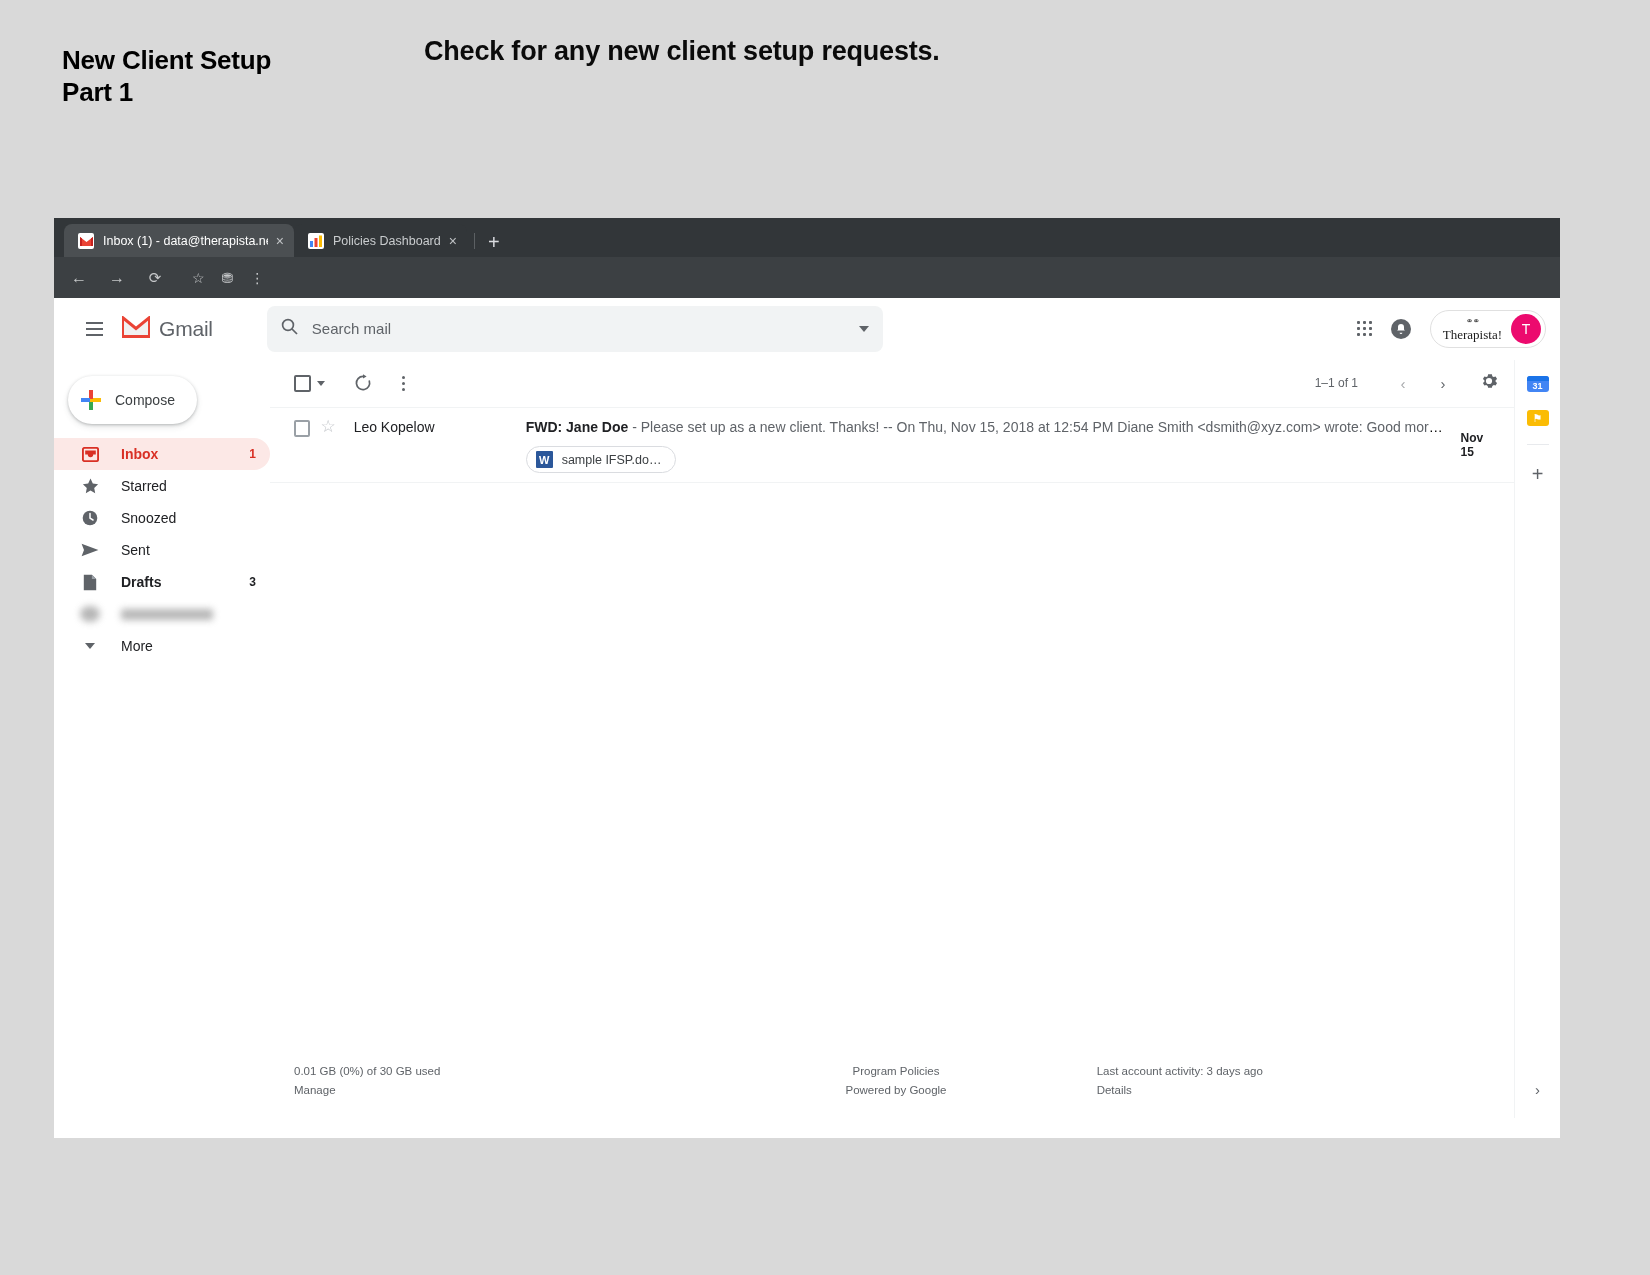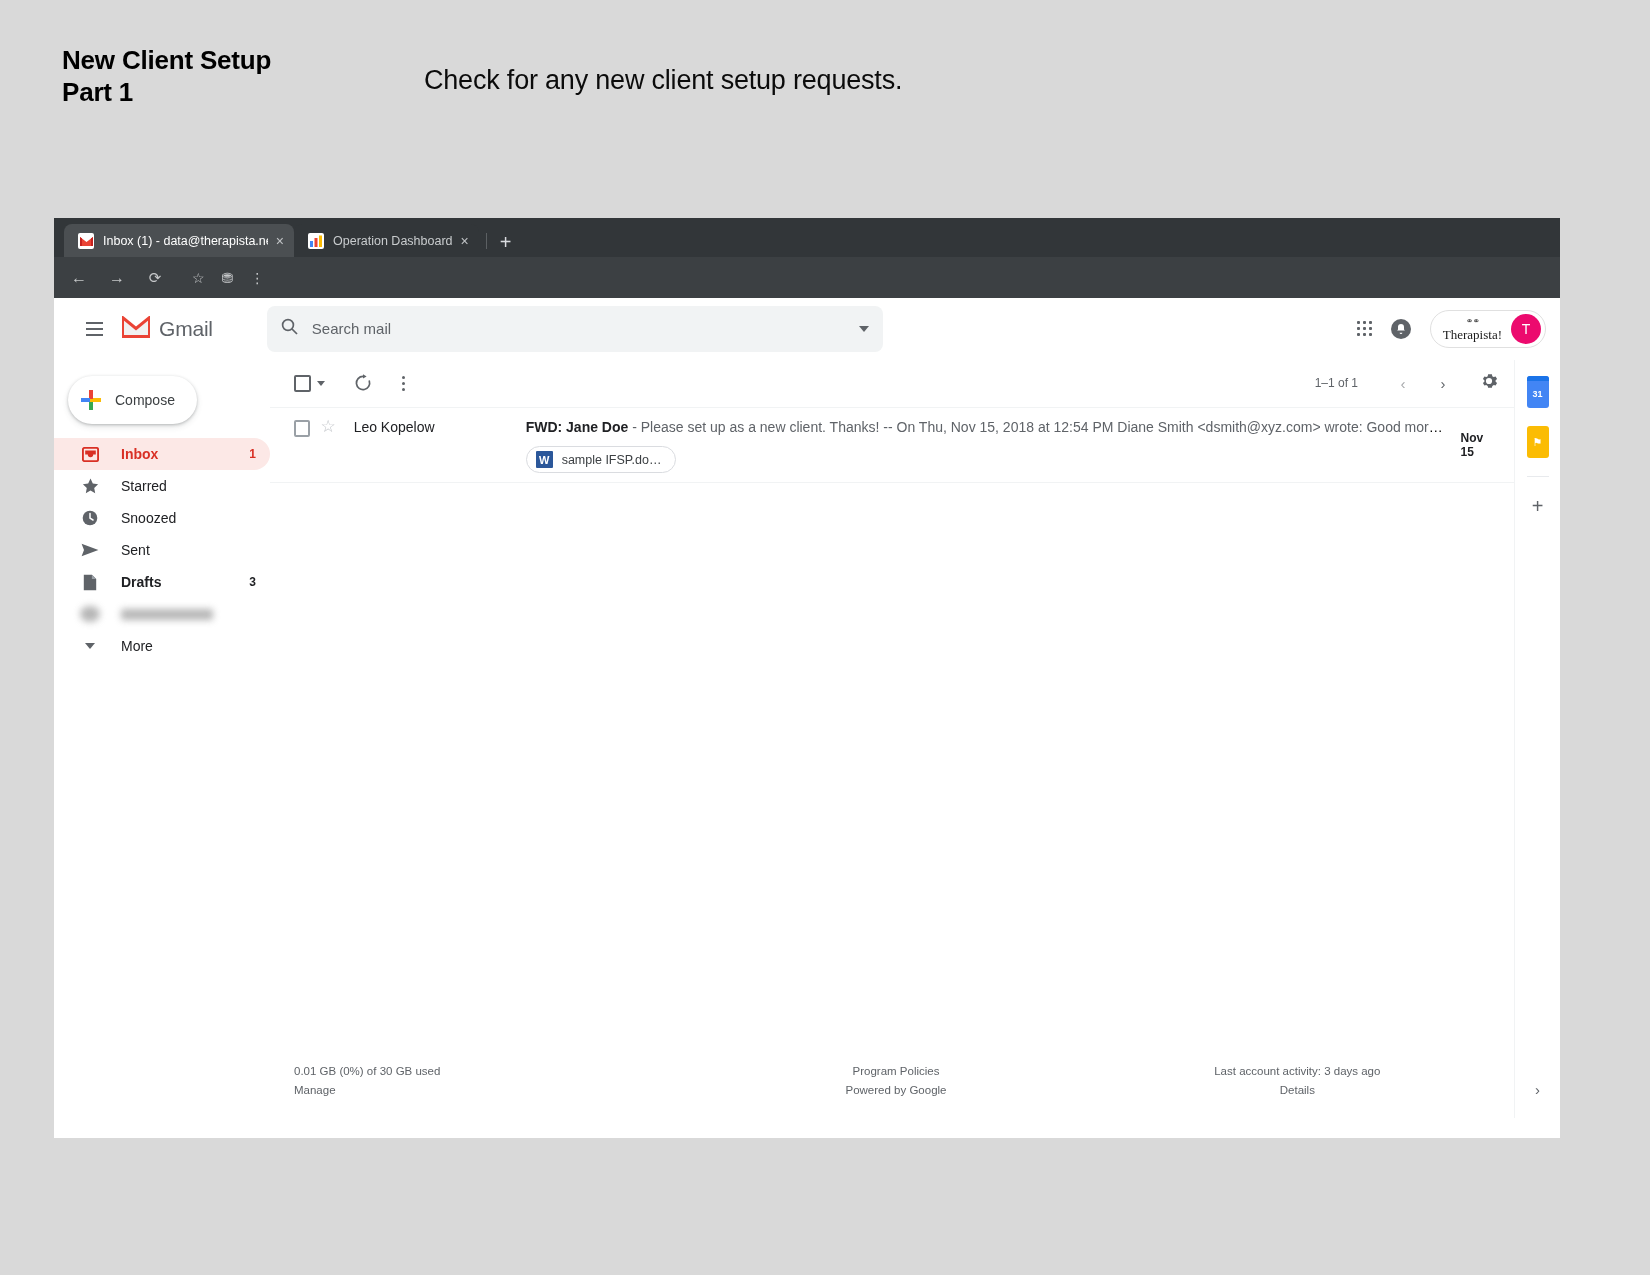--- a/index.html
+++ b/index.html
@@ -11,22 +11,22 @@
   }
 
   
   .slide-title {
     position: absolute; left: 62px; top: 45px;
     font-size: 26px; font-weight: bold; color: #000;
     line-height: 1.22; letter-spacing: -0.2px;
     white-space: pre-line;
   }
   .slide-instruction {
-    position: absolute; left: 424px; top: 65px;
-    font-size: 27px; color: #0b0b0b; font-weight: 400;
+    position: absolute; left: 424px; top: 36px;
+    font-size: 27px; color: #0b0b0b; font-weight: 700;
     letter-spacing: -0.2px;
   }
 
   
   .browser {
     position: absolute; left: 54px; top: 218px;
     width: 1506px; height: 920px;
     background: #fff;
     box-shadow: 0 0 0 0 rgba(0,0,0,0);
     overflow: hidden;
@@ -249,30 +249,30 @@
   .row-date { font-size: 12px; font-weight: bold; color: #202124; margin-left: 14px; margin-top: 14px; }
 
   
   .footer {
     margin-top: auto; display: flex; padding: 0 16px 22px 24px;
     font-size: 11.5px; color: #5f6368;
   }
   .footer-col { display: flex; flex-direction: column; gap: 7px; margin-top: 31px; }
   .footer-col.left { flex: 1 1 0; align-items: flex-start; }
   .footer-col.mid { flex: 1 1 0; align-items: center; }
-  .footer-col.right { flex: 1 1 0; align-items: center; }
+  .footer-col.right { flex: 1 1 0; align-items: flex-start; }
   .footer a { color: #5f6368; text-decoration: none; }
 
   
   .rail {
     width: 46px; flex: 0 0 46px; border-left: 1px solid #f1f3f4;
     display: flex; flex-direction: column; align-items: center;
     padding-top: 16px; gap: 18px; position: relative;
   }
-  .rail-ico { width: 22px; height: 32px; display: flex; align-items: center; justify-content: center; }
+  .rail-ico { width: 22px; height: 16px; display: flex; align-items: center; justify-content: center; }
   .cal-ico {
     background: #4285f4; color: #fff; border-radius: 3px; font-size: 9px;
     font-weight: bold; flex-direction: column; padding-top: 3px;
     position: relative; overflow: hidden;
   }
   .cal-ico::before {
     content: ""; position: absolute; top: 0; left: 0; right: 0; height: 5px; background: #1a73e8;
   }
   .cal-num { position: relative; z-index: 1; line-height: 20px; }
   .keep-ico { background: #fbbc04; border-radius: 3px; color: #fff; font-size: 11px; }
@@ -306,21 +306,21 @@
     </div>
     <div class="tab inactive">
       <span class="tab-favicon fav-dash">
         <svg width="14" height="14" viewBox="0 0 14 14">
           <rect width="14" height="14" fill="#fff"></rect>
           <rect x="1" y="7" width="3" height="6" fill="#4285f4"></rect>
           <rect x="5.5" y="4" width="3" height="9" fill="#ea4335"></rect>
           <rect x="10" y="1.5" width="3" height="11.5" fill="#fbbc04"></rect>
         </svg>
       </span>
-      <span class="tab-title">Operation Dashboard</span>
+      <span class="tab-title">Policies Dashboard</span>
       <span class="tab-close">×</span>
     </div>
     <span class="tab-sep"></span>
     <span class="newtab">+</span>
   </div>
 
   <div class="omnibar">
     <span class="nav-btn">←</span>
     <span class="nav-btn">→</span>
     <span class="nav-btn reload">⟳</span>

